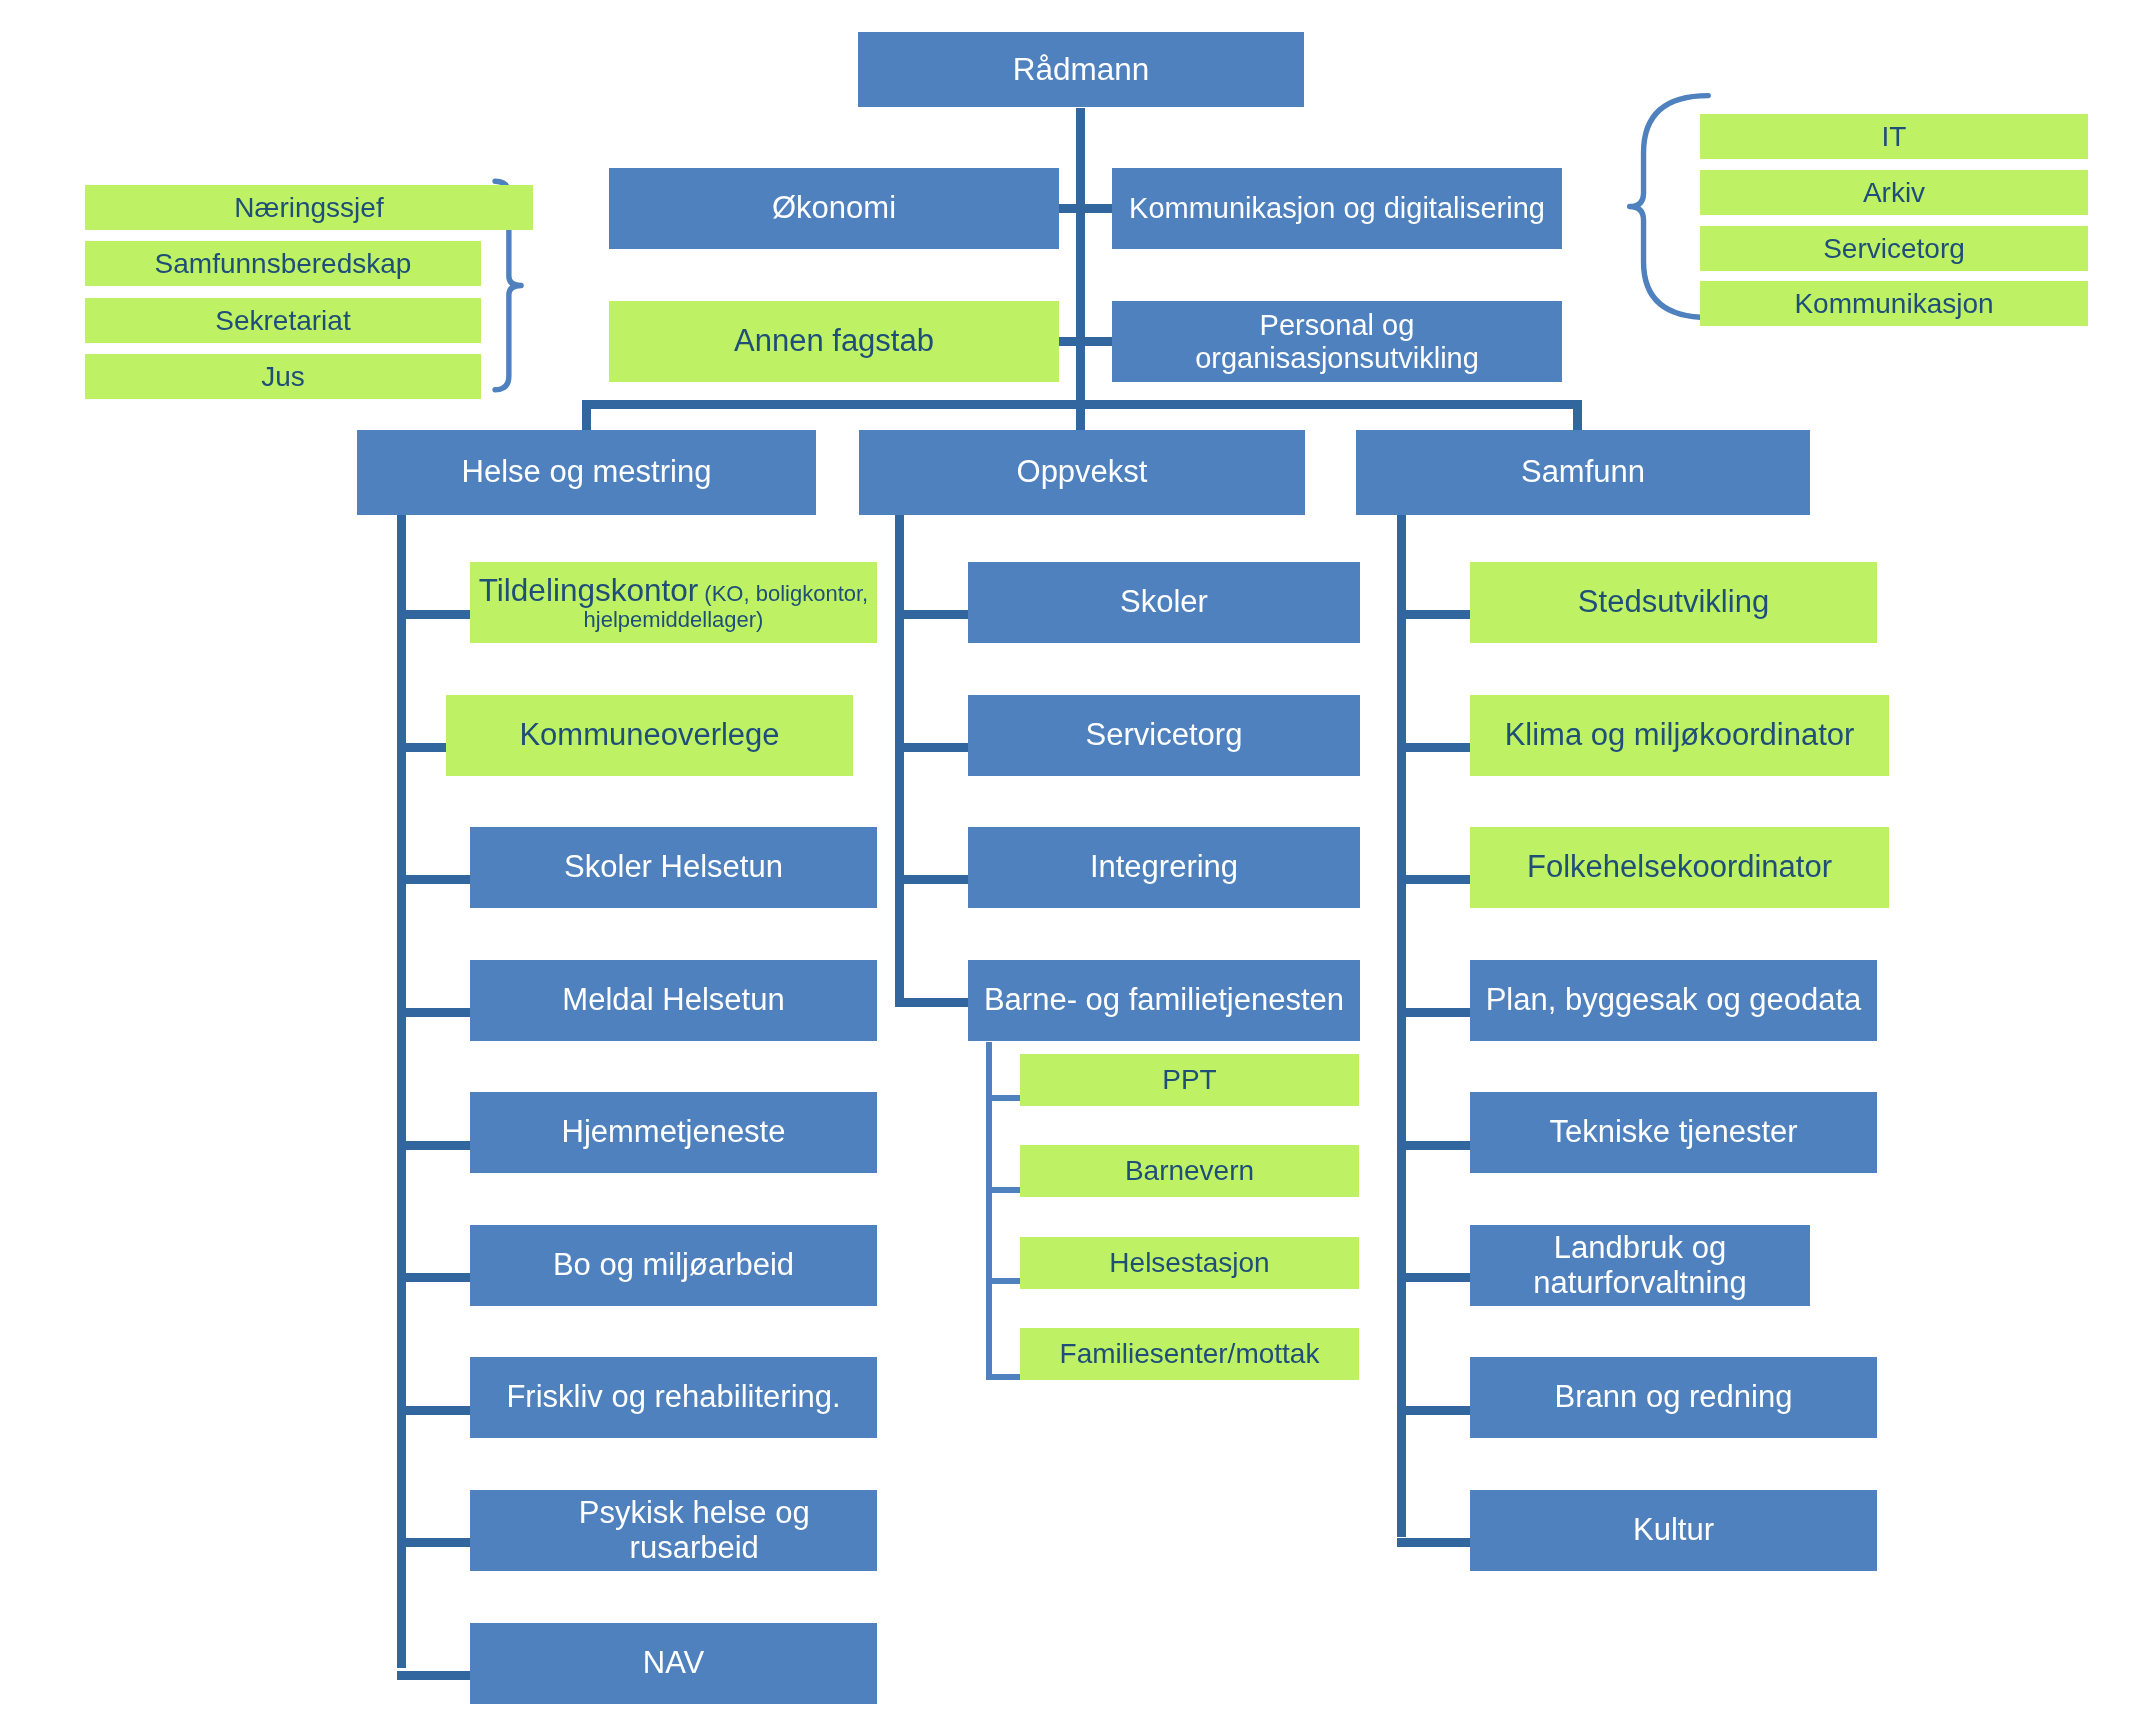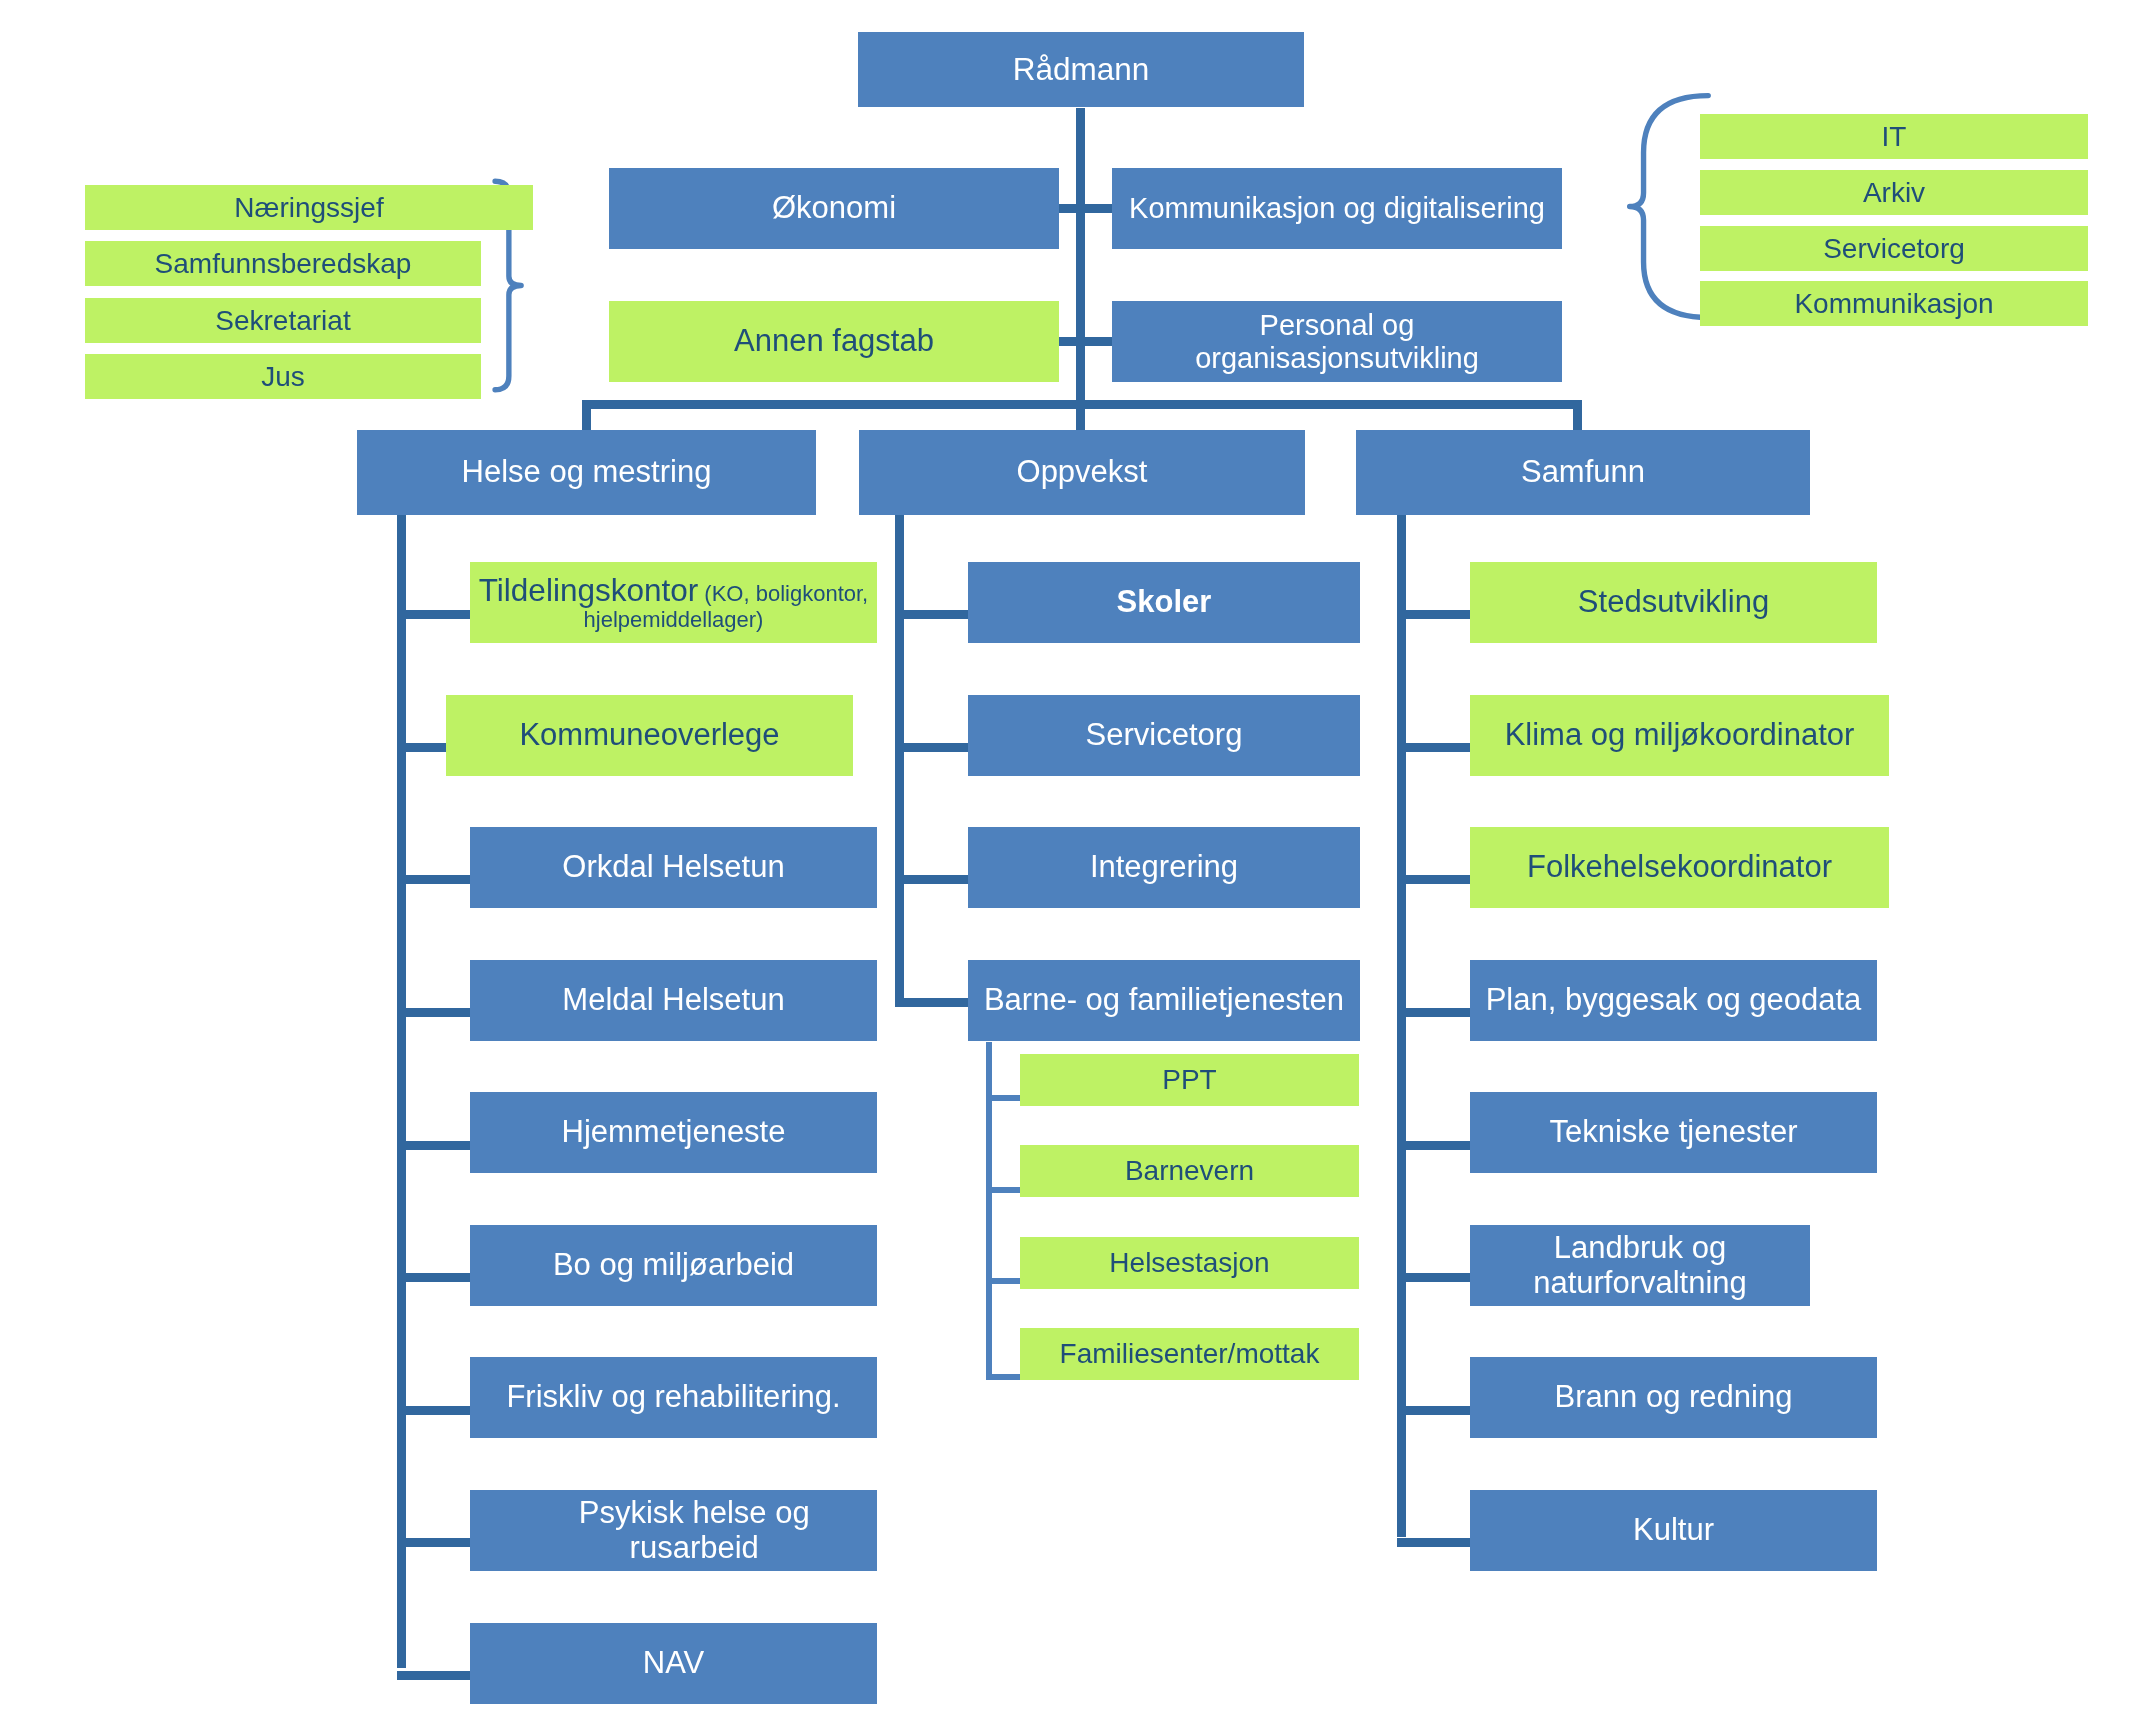--- a/index.html
+++ b/index.html
@@ -174,42 +174,42 @@
 
   <div class="box light two-line" style="left:470px; top:562px; width:407px; height:81px;">
     <div style="display:block;">
       <span class="tk-main">Tildelingskontor</span><span class="tk-sub"> (KO, boligkontor, hjelpemiddellager)</span>
     </div>
   </div>
   <div class="box light" style="left:446px; top:695px; width:407px; height:81px; font-size:31px;">
     <span>Kommuneoverlege</span>
   </div>
   <div class="box dark" style="left:470px; top:827px; width:407px; height:81px; font-size:31px;">
-    <span>Orkdal Helsetun</span>
+    <span>Skoler Helsetun</span>
   </div>
   <div class="box dark" style="left:470px; top:960px; width:407px; height:81px; font-size:31px;text-align:right;">
     <span>Meldal Helsetun</span>
   </div>
   <div class="box dark" style="left:470px; top:1092px; width:407px; height:81px; font-size:31px;">
     <span>Hjemmetjeneste</span>
   </div>
   <div class="box dark" style="left:470px; top:1225px; width:407px; height:81px; font-size:31px;">
     <span>Bo og miljøarbeid</span>
   </div>
   <div class="box dark" style="left:470px; top:1357px; width:407px; height:81px; font-size:31px;">
     <span>Friskliv og  rehabilitering.</span>
   </div>
   <div class="box dark" style="left:470px; top:1490px; width:407px; height:81px; font-size:31px;padding-left:46px;">
     <span>Psykisk helse  og rusarbeid</span>
   </div>
   <div class="box dark" style="left:470px; top:1623px; width:407px; height:81px; font-size:31px;">
     <span>NAV</span>
   </div>
 
-  <div class="box dark" style="left:968px; top:562px; width:392px; height:81px; font-size:31px;font-weight:bold;">
+  <div class="box dark" style="left:968px; top:562px; width:392px; height:81px; font-size:31px;">
     <span>Skoler</span>
   </div>
   <div class="box dark" style="left:968px; top:695px; width:392px; height:81px; font-size:31px;">
     <span>Servicetorg</span>
   </div>
   <div class="box dark" style="left:968px; top:827px; width:392px; height:81px; font-size:31px;">
     <span>Integrering</span>
   </div>
   <div class="box dark" style="left:968px; top:960px; width:392px; height:81px; font-size:31px;">
     <span>Barne- og familietjenesten</span>

